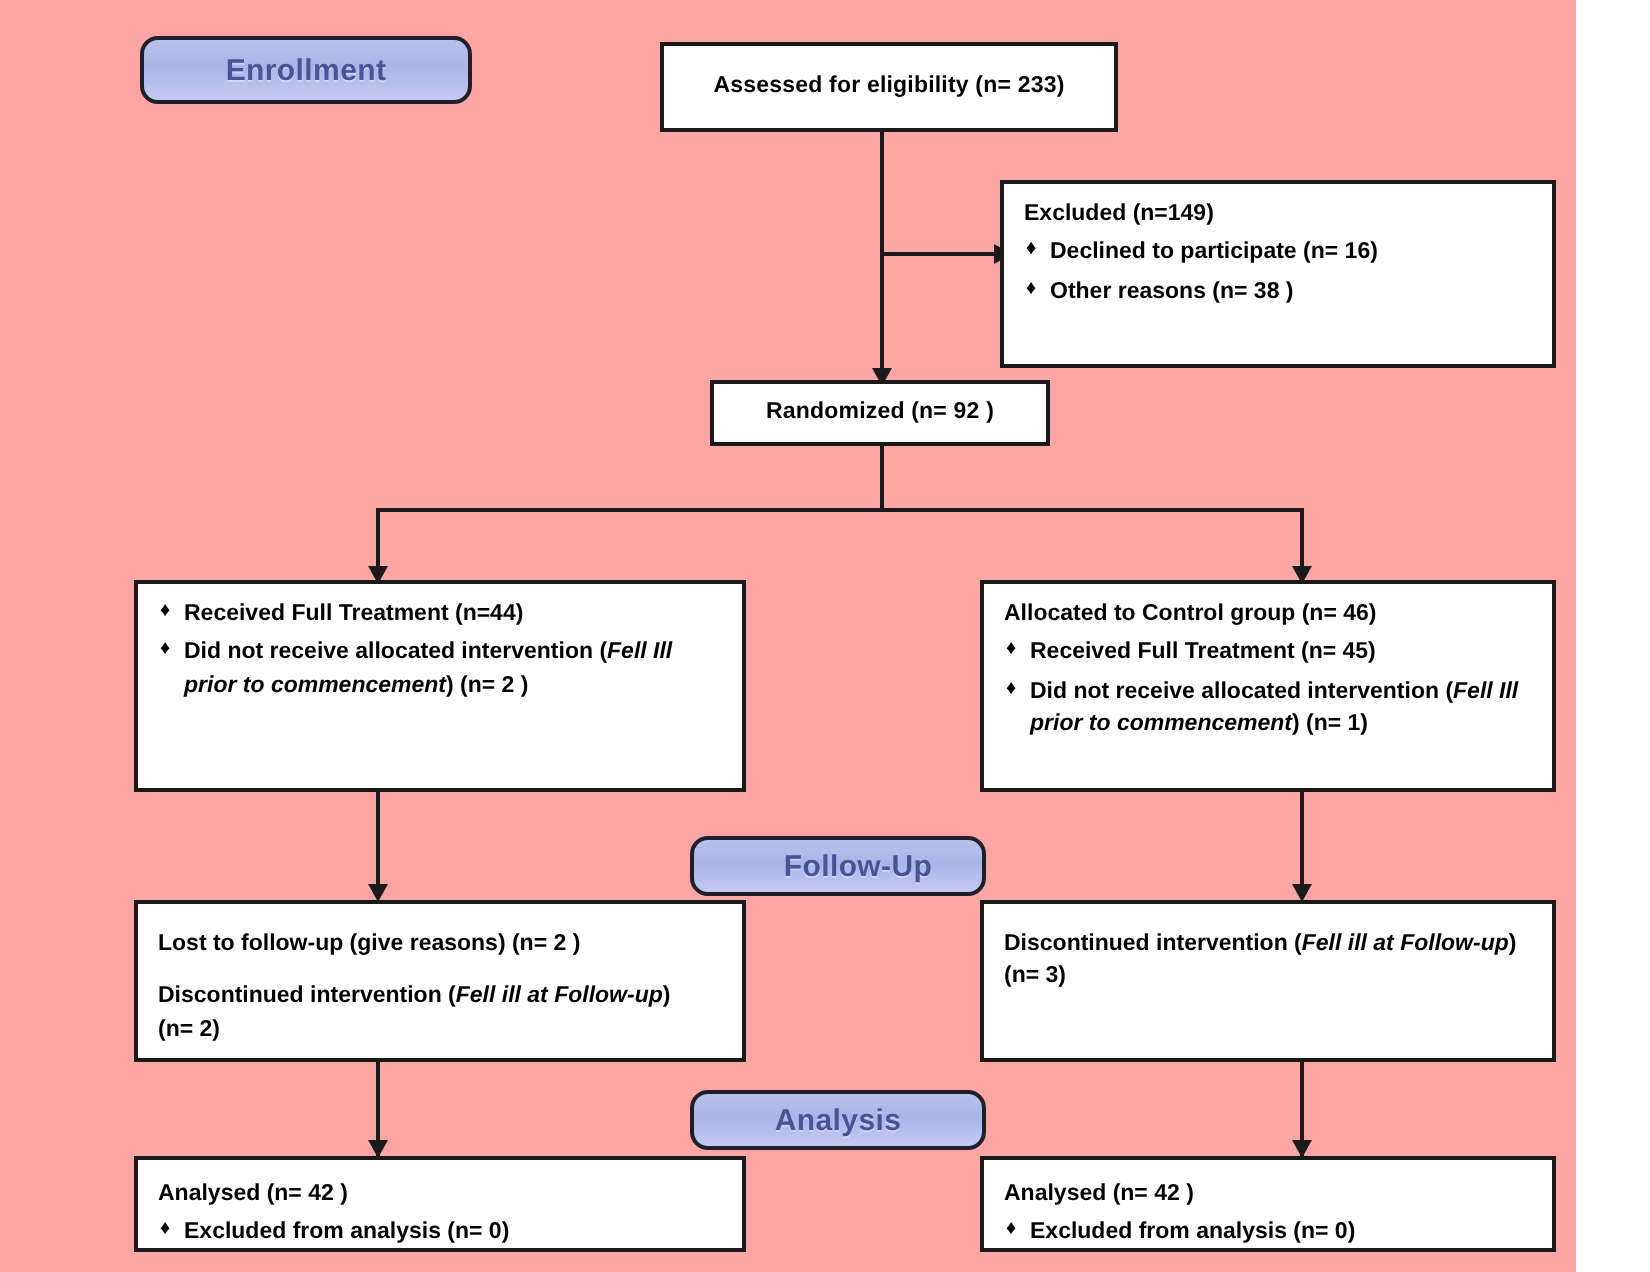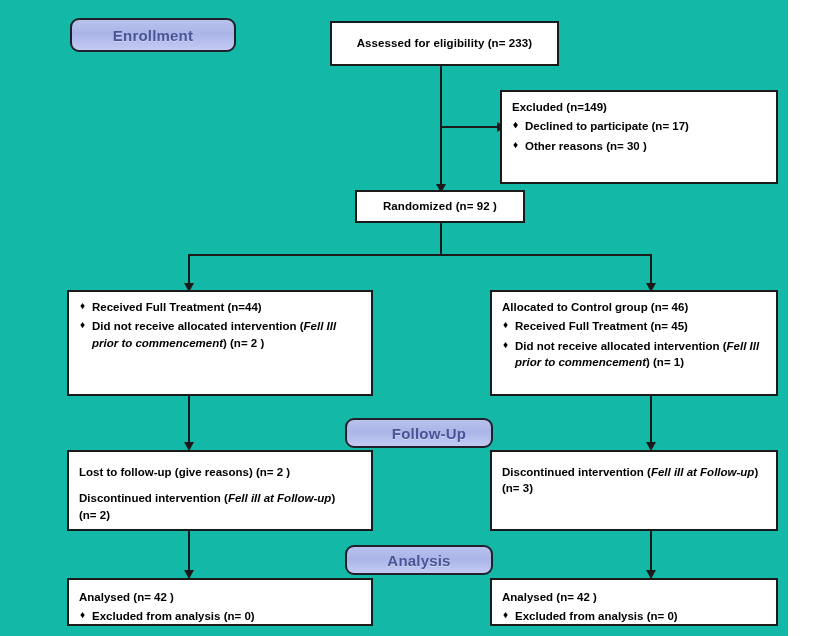--- a/index.html
+++ b/index.html
@@ -8,21 +8,21 @@
     padding: 0;
     background: #ffffff;
   }
   body {
     font-family: "Liberation Sans", sans-serif;
   }
   #canvas {
     position: relative;
     width: 788px;
     height: 636px;
-    background: #14b8a6;
+    background: #fca5a5;
     overflow: hidden;
   }
 
   
   .box {
     position: absolute;
     box-sizing: border-box;
     background: #ffffff;
     border: 2px solid #1a1a1a;
     font-size: 11.5px;
@@ -176,25 +176,25 @@
   </div>
 
   <div class="box" style="left:500px; top:78px; width:278px; height:94px;margin-top:12px;">
     <div class="headline">Excluded  (n=149)</div>
     <ul class="bullets">
       <li>
         <span class="dia">♦</span>
       </li>
       <li>
         <span class="dia">♦</span>
-        <span>Declined to participate (n= 17)</span>
-      </li>
-      <li>
-        <span class="dia">♦</span>
-        <span>Other reasons (n= 30 )</span>
+        <span>Declined to participate (n= 16)</span>
+      </li>
+      <li>
+        <span class="dia">♦</span>
+        <span>Other reasons (n= 38 )</span>
       </li>
     </ul>
   </div>
 
   <div class="box center" style="left:355px; top:190px; width:170px; height:33px;justify-content:center;">
     <span class="title">Randomized (n= 92 )</span>
   </div>
 
   <div class="box" style="left:67px; top:290px; width:306px; height:106px;">
     <ul class="bullets">

